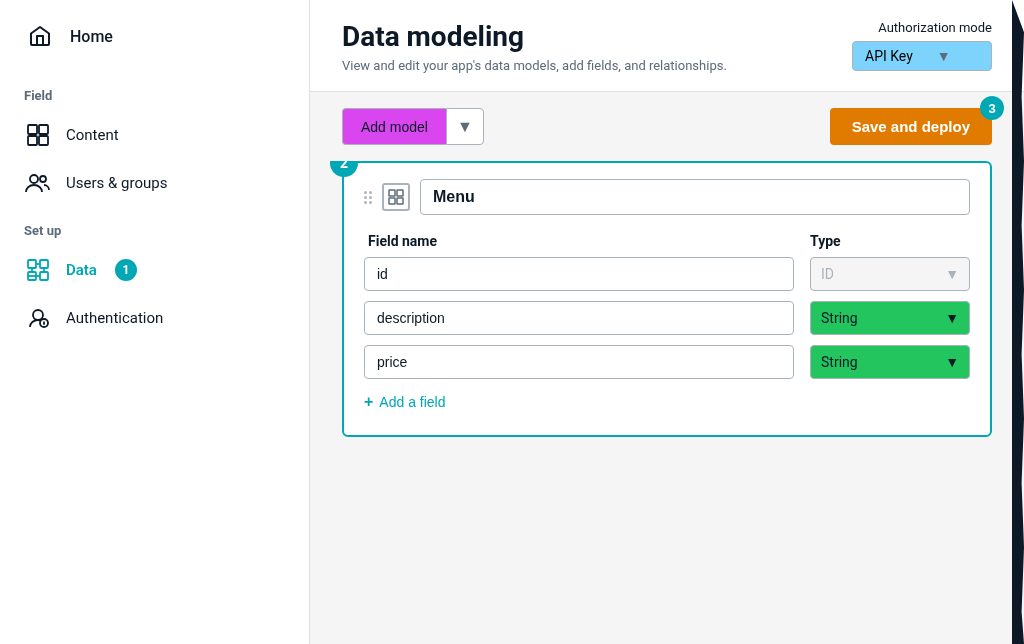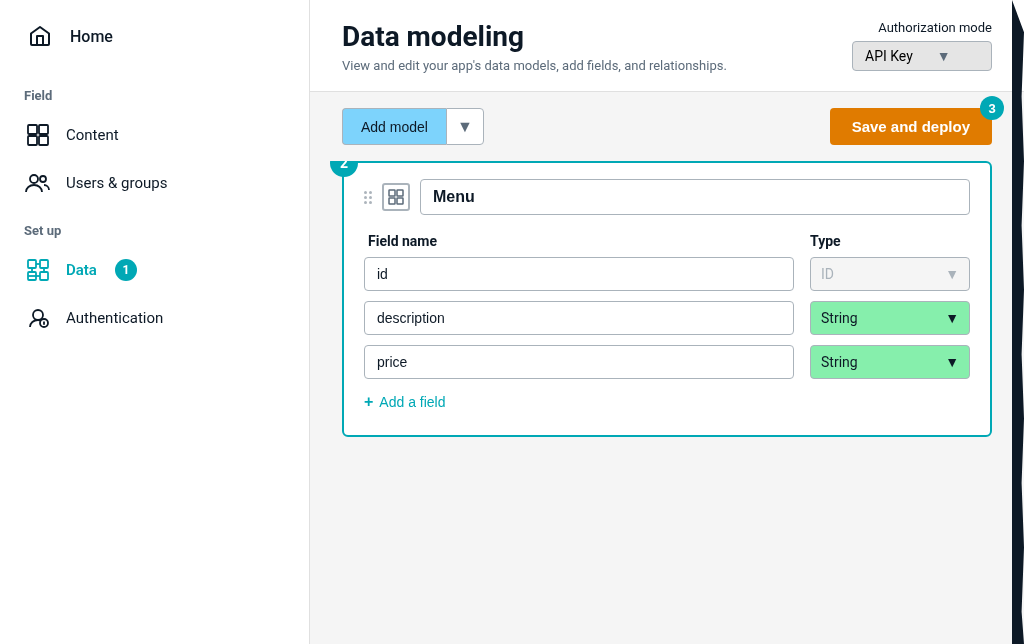--- a/index.html
+++ b/index.html
@@ -138,21 +138,21 @@
       font-size: 13px;
       color: #0d1926;
     }
 
     .auth-mode-select {
       display: flex;
       align-items: center;
       border: 1px solid #aab3bb;
       border-radius: 4px;
       padding: 6px 12px;
-      background: #e5e5e5;
+      background: #7dd3fc;
       font-size: 14px;
       gap: 24px;
       cursor: pointer;
       min-width: 140px;
     }
 
     .auth-mode-select-arrow {
       color: #5c6b7a;
     }
 
@@ -167,21 +167,21 @@
 
     .add-model-btn-group {
       display: flex;
       align-items: stretch;
     }
 
     .add-model-btn {
       border: 1.5px solid #aab3bb;
       border-right: none;
       border-radius: 4px 0 0 4px;
-      background: #7dd3fc;
+      background: #d946ef;
       padding: 4px 18px;
       font-size: 14px;
       cursor: pointer;
       color: #0d1926;
     }
 
     .add-model-dropdown {
       border: 1.5px solid #aab3bb;
       border-radius: 0 4px 4px 0;
       background: #fff;
@@ -344,21 +344,21 @@
       outline: none;
     }
 
     .field-type-select {
       width: 160px;
       border: 1px solid #aab3bb;
       border-radius: 4px;
       padding: 8px 10px;
       font-size: 14px;
       color: #0d1926;
-      background: #86efac;
+      background: #22c55e;
       display: flex;
       align-items: center;
       justify-content: space-between;
       cursor: pointer;
     }
 
     .field-type-select.disabled {
       color: #aab3bb;
       background: #f5f5f5;
     }

